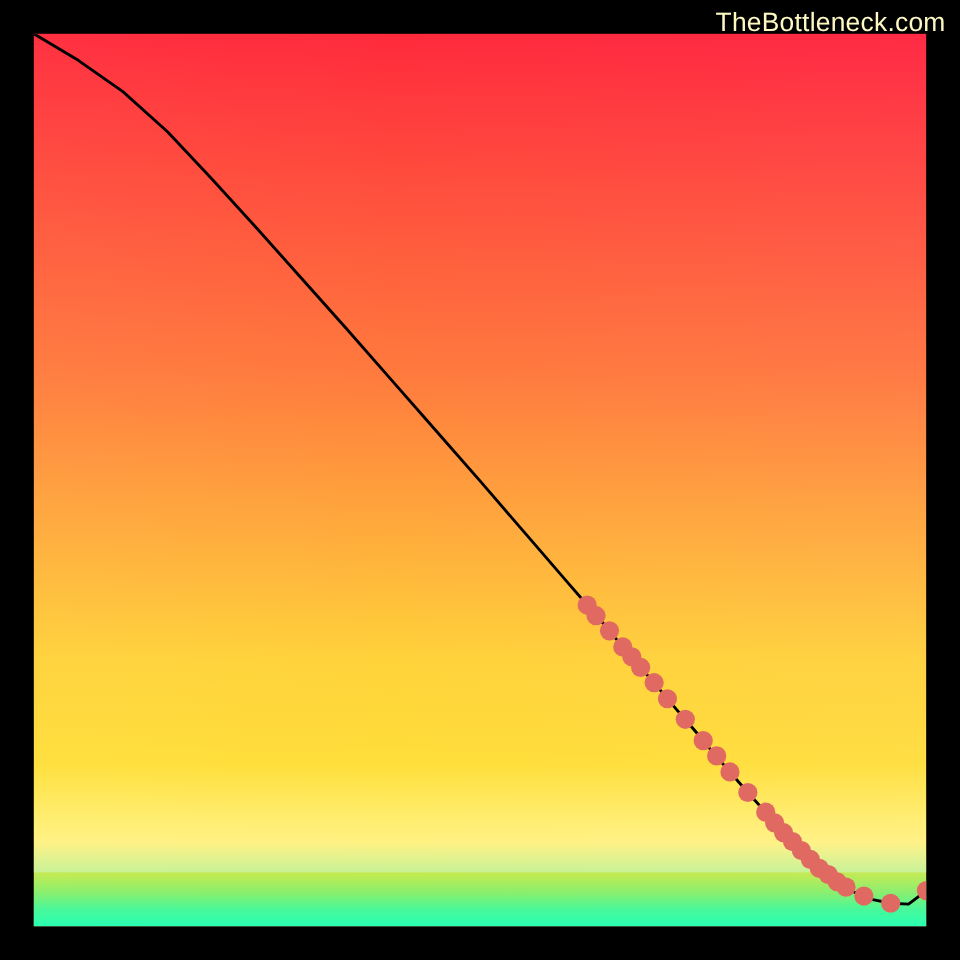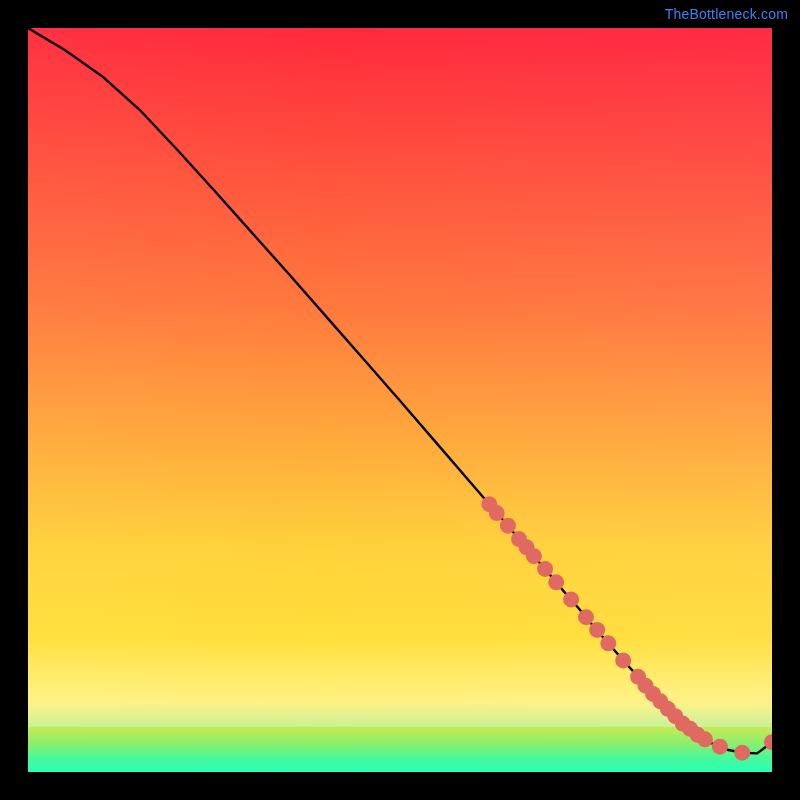--- a/index.html
+++ b/index.html
@@ -70,22 +70,22 @@
     mix-blend-mode: screen;
   }
   .curve {
     position: absolute;
     inset: 0;
   }
   .attribution {
     position: absolute;
     top: 6px;
     right: 12px;
-    color: #3b82f6;
-    font-size: 14px;
+    color: #fef9c3;
+    font-size: 22px;
     letter-spacing: 0.2px;
     user-select: none;
   }
 </style>
 </head>
 <body>
 
 <div class="stage">
 
   <div class="attribution">TheBottleneck.com</div>

